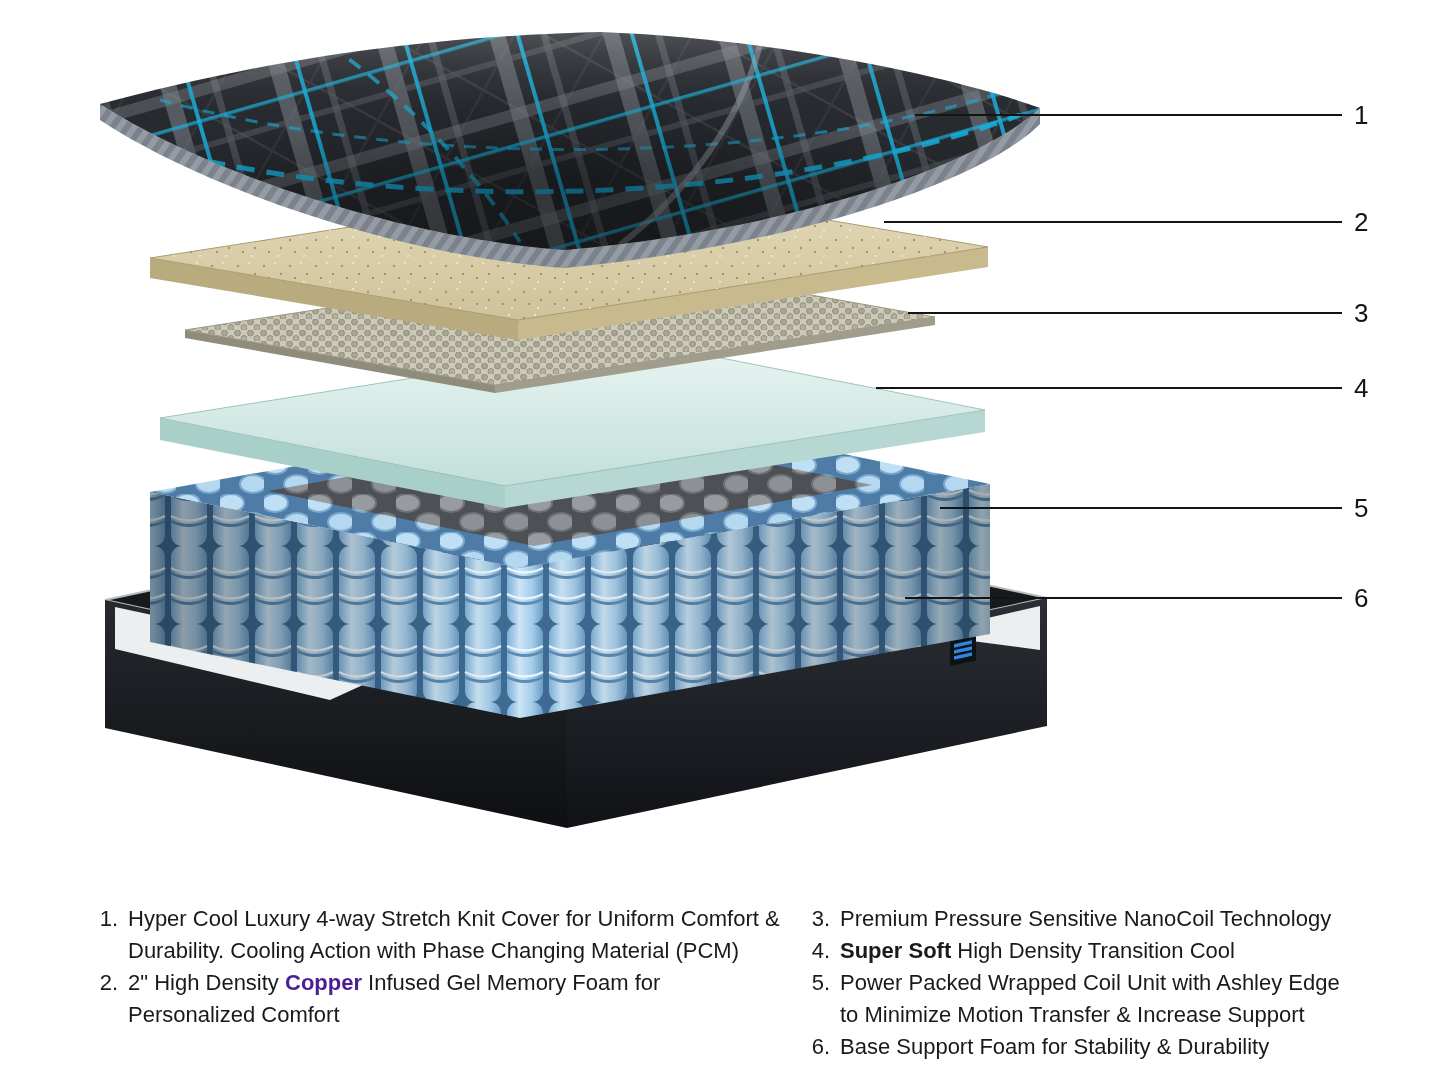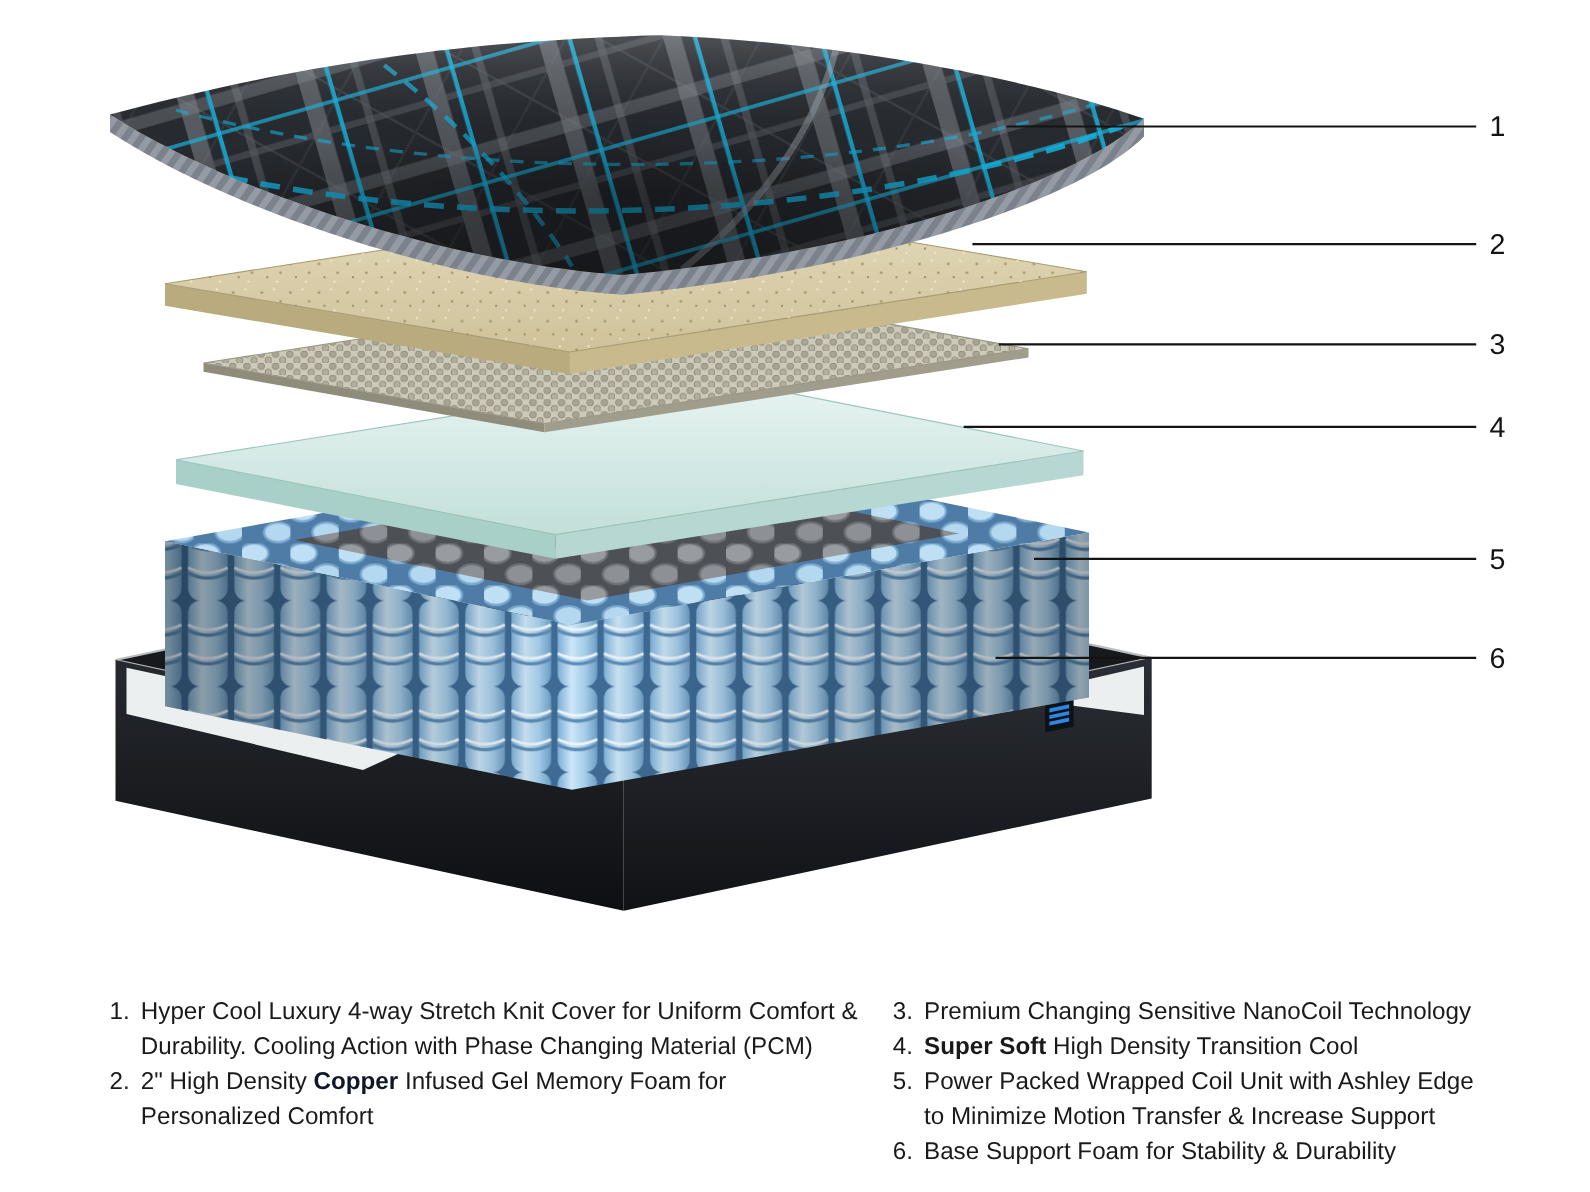--- a/index.html
+++ b/index.html
@@ -5,21 +5,21 @@
   html,body{margin:0;padding:0;background:#ffffff;}
   .stage{position:relative;width:1445px;height:1084px;background:#ffffff;overflow:hidden;
          font-family:"Liberation Sans",sans-serif;color:#1a1a1a;}
   .diagram-svg{position:absolute;top:0;left:0;display:block;}
   .legend{position:absolute;top:903px;left:0;width:1445px;font-size:22px;line-height:32px;}
   .legend-col{position:absolute;top:0;}
   .legend-left{left:88px;width:695px;}
   .legend-right{left:800px;width:548px;}
   .legend-item{display:grid;grid-template-columns:30px 1fr;column-gap:10px;}
   .legend-item .num{text-align:right;}
-  .copper{color:#0f172a;font-weight:bold;}
+  .copper{color:#4c1d95;font-weight:bold;}
   .bold{font-weight:bold;}
   .callout-num{font-size:26px;fill:#141414;}
 </style>
 </head>
 <body>
 
 <div class="stage">
 
   <svg class="diagram-svg" width="1445" height="903" viewBox="0 0 1445 903" aria-hidden="false">
     <defs>
@@ -201,21 +201,21 @@
         <span class="txt"><span>Hyper Cool Luxury 4-way Stretch Knit Cover for Uniform Comfort &amp; Durability. Cooling Action with Phase Changing Material (PCM)</span></span>
       </div>
       <div class="legend-item">
         <span class="num">2.</span>
         <span class="txt"><span>2" High Density </span><span class="copper">Copper</span><span> Infused Gel Memory Foam for Personalized Comfort</span></span>
       </div>
     </div>
     <div class="legend-col legend-right">
       <div class="legend-item">
         <span class="num">3.</span>
-        <span class="txt"><span>Premium Changing Sensitive NanoCoil Technology</span></span>
+        <span class="txt"><span>Premium Pressure Sensitive NanoCoil Technology</span></span>
       </div>
       <div class="legend-item">
         <span class="num">4.</span>
         <span class="txt"><span class="bold">Super Soft</span><span> High Density Transition Cool</span></span>
       </div>
       <div class="legend-item">
         <span class="num">5.</span>
         <span class="txt"><span>Power Packed Wrapped Coil Unit with Ashley Edge to Minimize Motion Transfer &amp; Increase Support</span></span>
       </div>
       <div class="legend-item">

